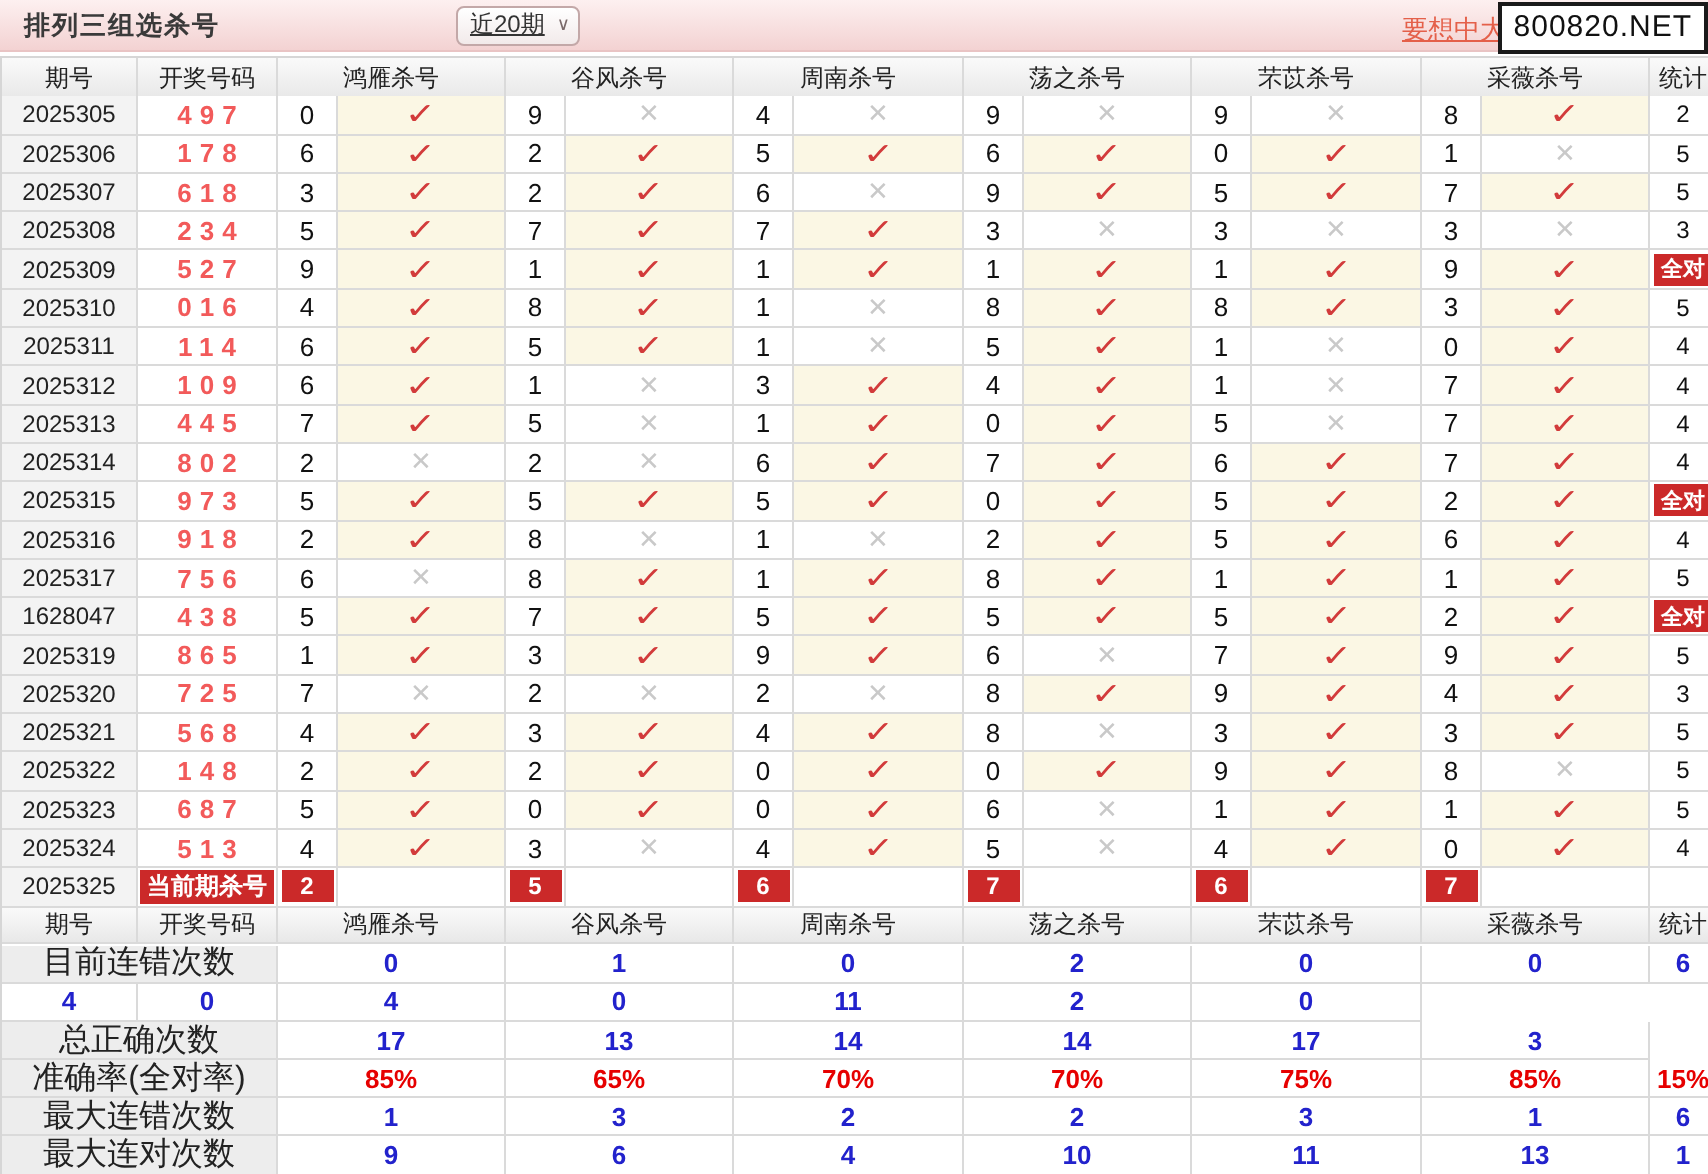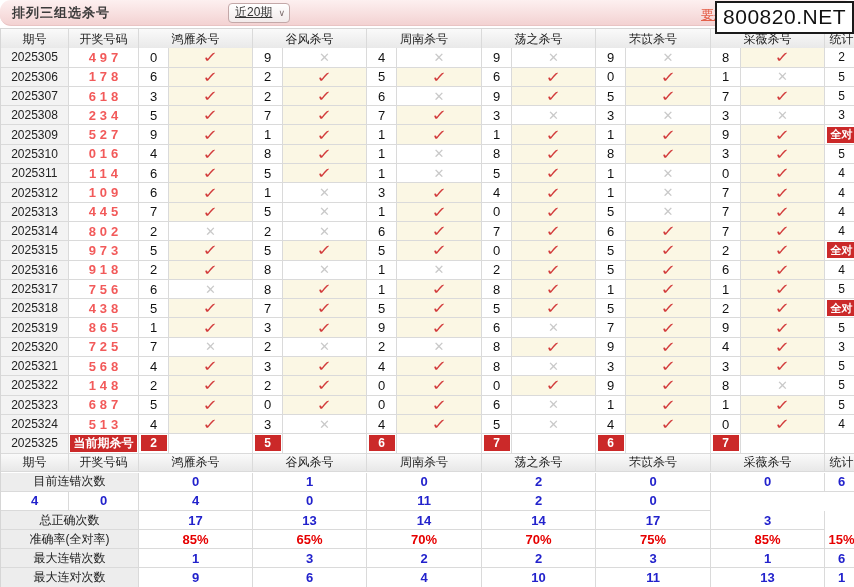--- a/index.html
+++ b/index.html
@@ -2,31 +2,31 @@
 <html><head>
 <meta charset="utf-8">
 <style>
   * { margin:0; padding:0; box-sizing:border-box; }
   html,body { width:854px; height:587px; }
   body { font-family:"Liberation Sans","DejaVu Sans",sans-serif; background:#fff; overflow:hidden; }
   .page { position:relative; width:854px; height:587px; background:#fff; }
 
   
   .topbar { position:relative; height:26px; background:linear-gradient(#fdf0f0,#f3d2d2);
-            border-bottom:1px solid #e9c4c4; display:flex; align-items:center;border-radius:11px; }
+            border-bottom:1px solid #e9c4c4; display:flex; align-items:center; }
   .title { font-size:13px; font-weight:bold; color:#3a3a3a; margin-left:12px; letter-spacing:1px; }
   .range-select { margin-left:118px; width:62px; height:20px; background:linear-gradient(#fff,#f2eaea);
                   border:1px solid #c3a8a8; border-radius:4px; display:flex; align-items:center;
                   justify-content:space-between; padding:0 4px 0 6px; cursor:pointer; }
   .range-select .lbl { font-size:12px; color:#333;text-decoration:underline; }
   .range-select .chev { font-size:9px; color:#7a6a6a; }
   .promo { position:absolute; right:62px; top:6px; font-size:13px; color:#e4604a;
            text-decoration:underline; white-space:nowrap; }
   .overlay-box { position:absolute; right:0; top:1px; background:#fff; border:2px solid #1a1a1a;
-                 padding:2px 6px 3px 6px; font-size:21px; color:#111; z-index:5; letter-spacing:0.5px; }
+                 padding:2px 6px 3px 6px; font-size:15px; color:#111; z-index:5; letter-spacing:0.5px; }
 
   
   .main-grid { display:grid; width:854px;
     grid-template-columns:68px 70px 30px 84px 30px 84px 30px 85px 30px 84px 30px 85px 30px 84px 34px;
     grid-auto-rows:19.3px; margin-top:2px; border-top:1px solid #d6d6d6; border-left:1px solid #d6d6d6; }
   .main-grid .hd { height:21px; }
   .cell { border-right:1px solid #dadada; border-bottom:1px solid #dadada;
           display:flex; align-items:center; justify-content:center; overflow:hidden; background:#fff; }
   .hd { background:linear-gradient(#fafafa,#e8e8e8); font-size:12px; color:#222; }
   .hd.span2 { grid-column:span 2; }
@@ -41,21 +41,21 @@
            display:flex; align-items:center; justify-content:center; }
   .kill-badge { width:26px; height:16px; }
   .label-badge { width:100%; height:17px; margin:0 1px; }
   .allcorrect-badge { font-size:11px; width:30px; height:16px; letter-spacing:0; }
 
   
   .summary-grid { display:grid; width:854px;
     grid-template-columns:68px 70px 114px 114px 115px 114px 115px 114px 34px;
     grid-auto-rows:19.15px; border-left:1px solid #d6d6d6; }
   .summary-grid .hd { height:18px; }
-  .lab { background:#ededed; font-size:12px; color:#222; grid-column:1 / span 2; }
+  .lab { background:#ededed; font-size:16px; color:#222; grid-column:1 / span 2; }
   .val { font-size:13px; font-weight:bold; }
   .val.blue { color:#2222cc; }
   .val.red { color:#e60000; }
 </style>
 </head>
 <body>
 
 <div class="page">
 
   <div class="topbar">
@@ -426,21 +426,21 @@
       </div>
       <div class="cell c-num">1</div>
       <div class="cell c-mark hit">
         <span class="ck">✓</span>
       </div>
       <div class="cell c-num">1</div>
       <div class="cell c-mark hit">
         <span class="ck">✓</span>
       </div>
       <div class="cell c-stat">5</div>
-      <div class="cell c-period">2025318</div>
+      <div class="cell c-period">1628047</div>
       <div class="cell c-draw">438</div>
       <div class="cell c-num">5</div>
       <div class="cell c-mark hit">
         <span class="ck">✓</span>
       </div>
       <div class="cell c-num">7</div>
       <div class="cell c-mark hit">
         <span class="ck">✓</span>
       </div>
       <div class="cell c-num">5</div>

